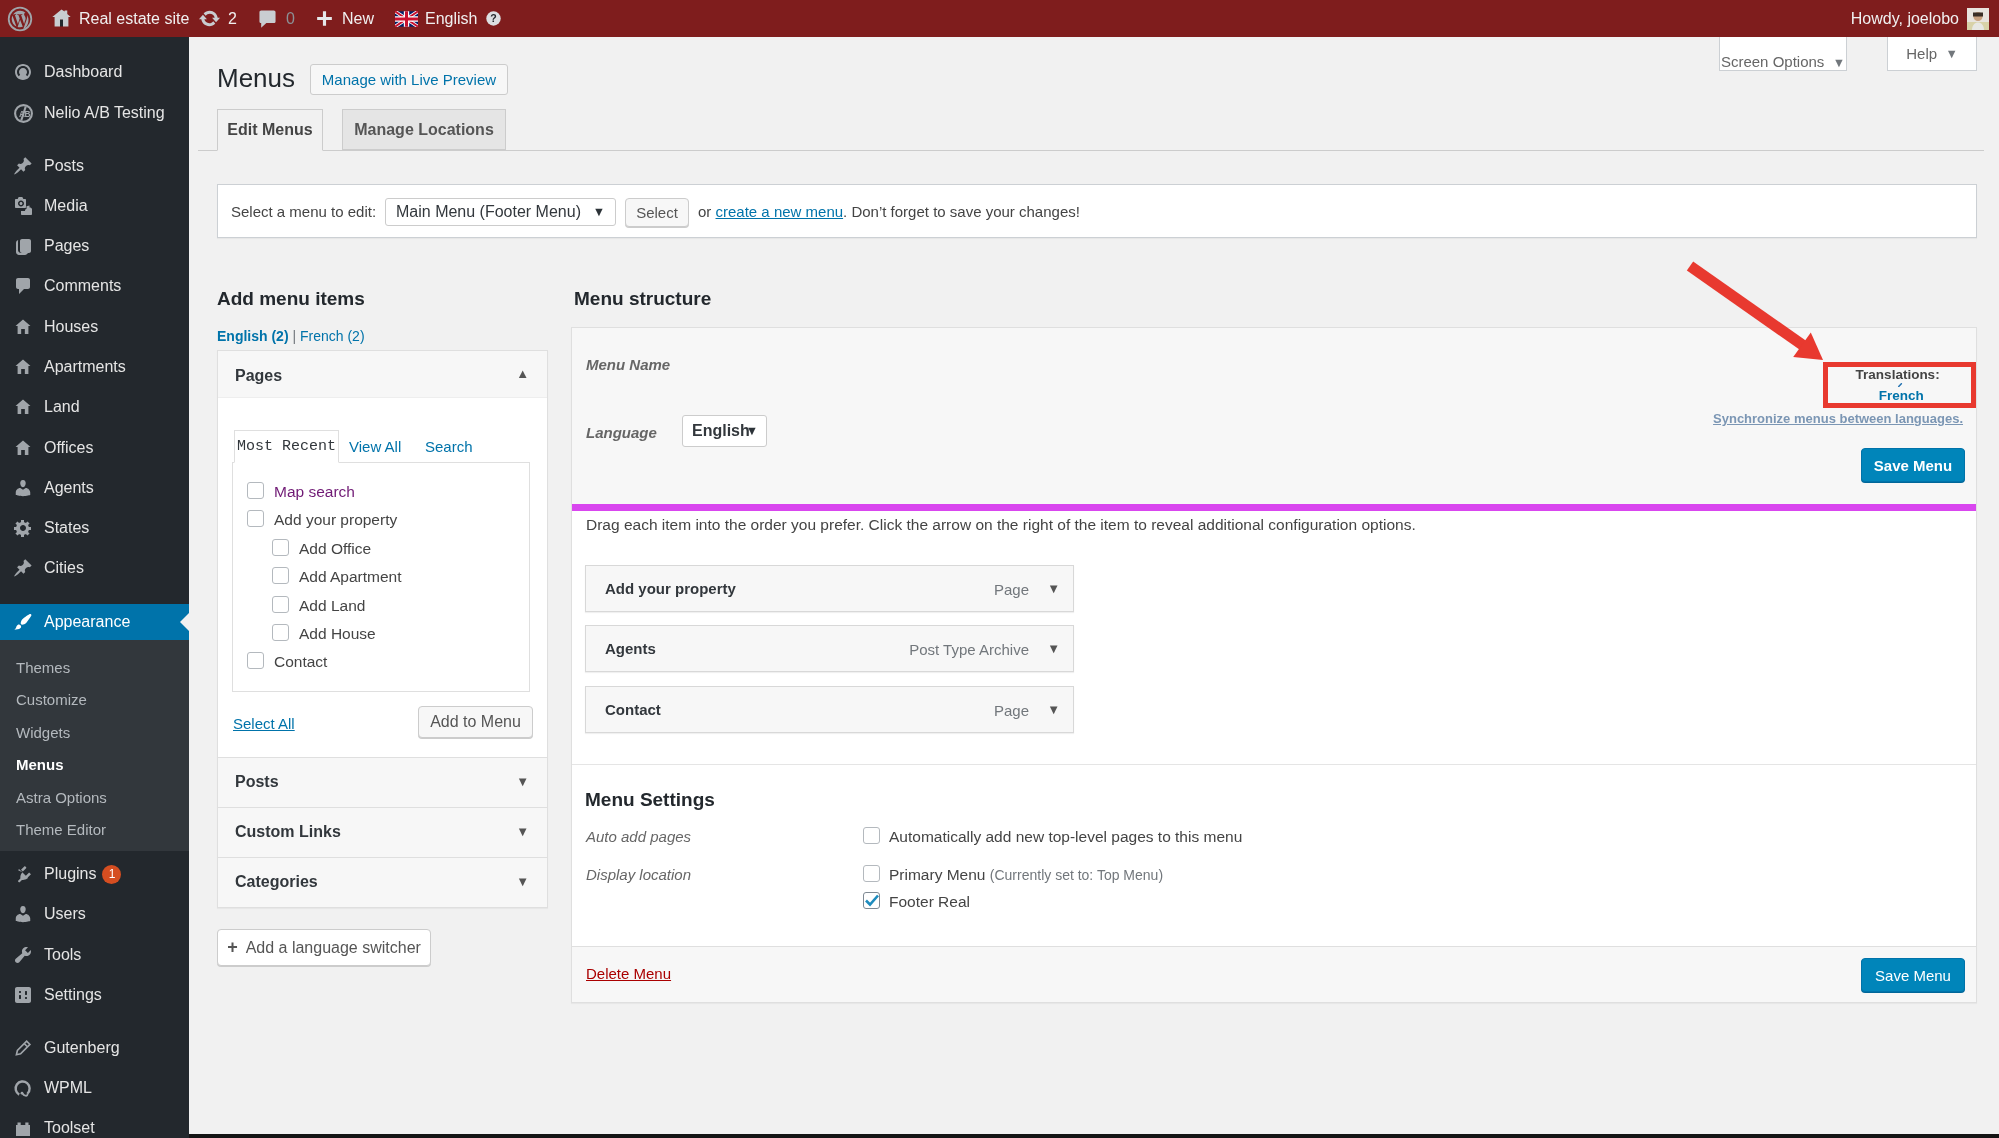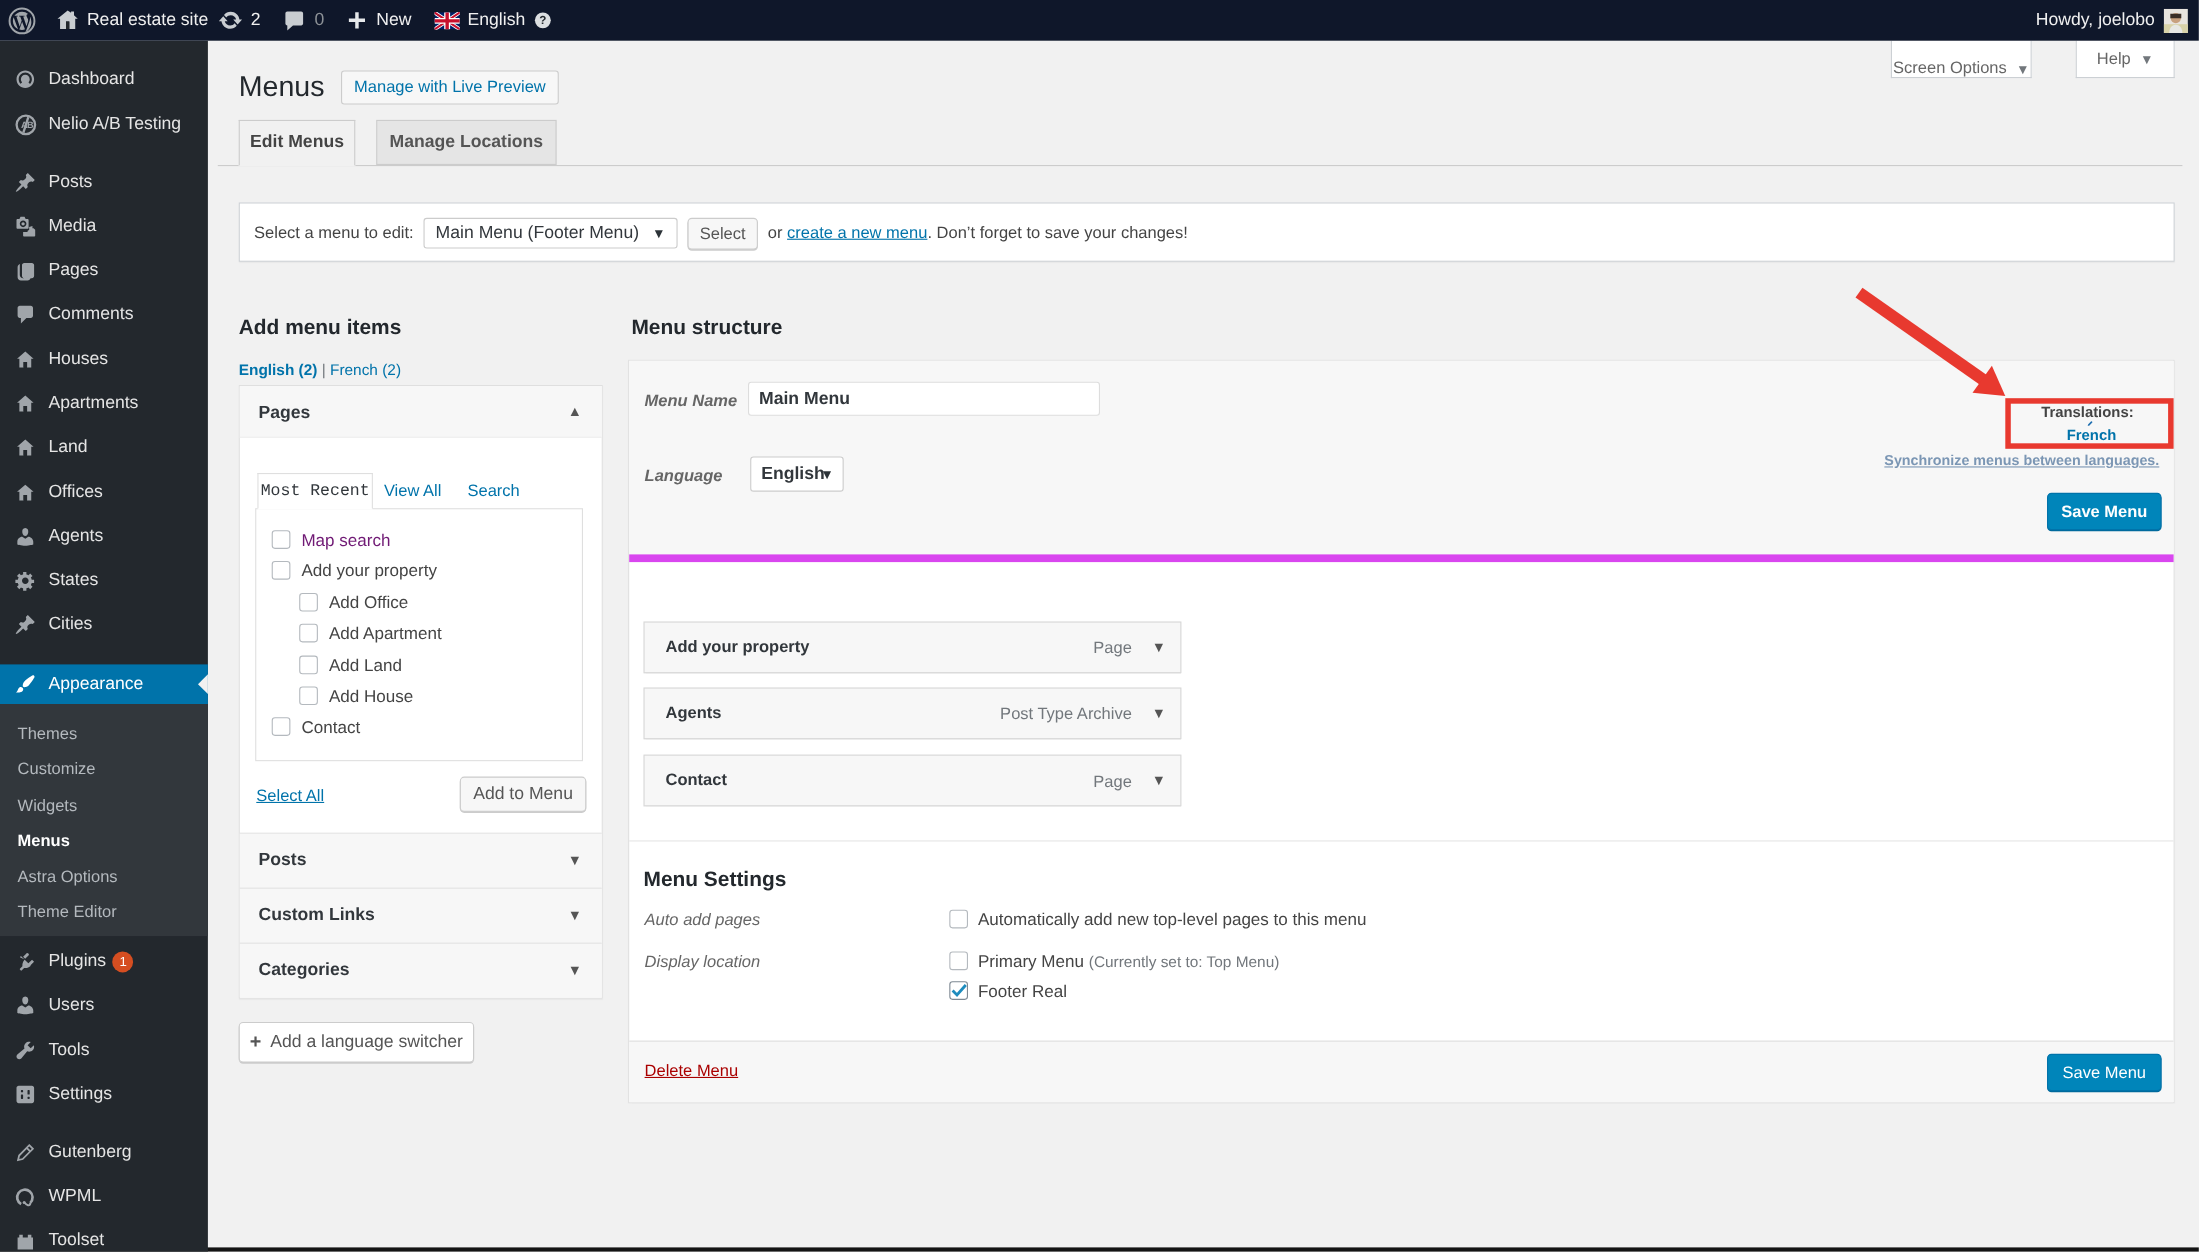--- a/index.html
+++ b/index.html
@@ -2,21 +2,21 @@
 <html><head>
 <meta charset="utf-8">
 <style>
 * { margin:0; padding:0; box-sizing:border-box; }
 html,body { width:1999px; height:1138px; overflow:hidden; }
 body { font-family:"Liberation Sans", sans-serif; background:#f1f1f1; position:relative; }
 #page { position:absolute; top:0; left:0; width:1999px; height:1138px; overflow:hidden; }
 .abs { position:absolute; }
 
 
-#adminbar { position:absolute; top:0; left:0; width:1999px; height:37px; background:#0f172a; color:#eee; z-index:50; }
+#adminbar { position:absolute; top:0; left:0; width:1999px; height:37px; background:#7f1d1d; color:#eee; z-index:50; }
 #adminbar .item { position:absolute; top:0; height:37px; display:flex; align-items:center; color:#eee; font-size:16px; }
 #adminbar svg { display:block; }
 
 
 #sidebar { position:absolute; top:37px; left:0; width:189px; height:1101px; background:#23282d; z-index:40; }
 .mi { position:absolute; left:0; width:189px; height:40px; display:flex; align-items:center; color:#e5e5e5; font-size:16px; }
 .mi .ic { width:36px; margin-left:5px; display:flex; justify-content:center; align-items:center; }
 .mi .ic + span { margin-left:3px; }
 .mi .ic svg { display:block; }
 .mi.active { background:#0073aa; color:#fff; }
@@ -364,40 +364,38 @@
   </div>
 
   <div class="btn2 abs" style="left:217px; top:929px; width:214px; height:37px; font-size:16px; background:#fff;"><span style="font-weight:bold; font-size:18px; margin-right:8px; color:#555;">+</span>Add a language switcher</div>
 
   <div class="abs" style="left:574px; top:288px; font-size:19px; font-weight:bold; color:#23282d;">Menu structure</div>
 
   <div class="whitebox" id="menubox" style="left:571px; top:327px; width:1406px; height:676px; border-color:#dfdfdf;">
 
     <div class="abs" style="left:0; top:0; width:1404px; height:183px; border-bottom:7px solid #d946ef; background:#f7f7f7;font-weight:bold;">
       <span class="abs it" style="left:14px; top:28px; font-size:15px;">Menu Name</span>
-      <span class="selbox" style="left:108px; top:19px; width:320px; height:31px; border-color:#ddd; font-size:16px;">
-          <span style="margin-left:9px;">Main Menu</span>
-        </span>
       <span class="abs it" style="left:14px; top:96px; font-size:15px;">Language</span>
       <span class="selbox" style="left:110px; top:87px; width:85px; height:32px; font-size:16px;">
           <span style="margin-left:9px;">English</span>
           <span class="caret" style="position:absolute; right:8px;">▼</span>
         </span>
 
       <div class="abs" style="left:1251px; top:34px; width:153px; height:46px; border:5px solid #e8392f; background:#f7f7f7; display:flex; align-items:center; justify-content:center; white-space:nowrap;flex-direction:column;">
         <span style="font-size:13.5px; color:#444;">Translations:&nbsp;</span>
           <svg width="14" height="13" viewBox="0 0 20 20">
             <path fill="#2271b1" d="M3 17l1-4 9.5-9.5c.5-.5 1.5-.4 2.1.2l1.2 1.2c.6.6.7 1.6.2 2.1L7.5 16.5z"></path>
           </svg>
           <a href="#" style="font-size:13.5px;">&nbsp;French</a>
       </div>
       <a href="#" class="abs" style="right:13px; top:83px; font-size:13px; color:#7b96b4; text-decoration:underline;">Synchronize menus between languages.</a>
       <span class="btn1" style="position:absolute; left:1289px; top:120px; width:104px; height:34px; font-size:15px;">Save Menu</span>
     </div>
 
+    <span class="abs" style="left:14px; top:188px; font-size:15.5px; color:#444;">Drag each item into the order you prefer. Click the arrow on the right of the item to reveal additional configuration options.</span>
 
     <div class="abs" style="left:13px; top:237px; width:489px; height:47px; background:#f7f7f7; border:1px solid #d8d8d8; box-shadow:0 1px 1px rgba(0,0,0,.06);">
       <span class="abs" style="left:19px; top:14px; font-size:15px; font-weight:bold; color:#32373c;">Add your property</span>
       <span class="abs" style="right:44px; top:15px; font-size:15px; color:#72777c;">Page</span>
       <span class="abs" style="right:13px; top:15px; color:#555; font-size:13px;">▼</span>
     </div>
     <div class="abs" style="left:13px; top:297px; width:489px; height:47px; background:#f7f7f7; border:1px solid #d8d8d8; box-shadow:0 1px 1px rgba(0,0,0,.06);">
       <span class="abs" style="left:19px; top:14px; font-size:15px; font-weight:bold; color:#32373c;">Agents</span>
       <span class="abs" style="right:44px; top:15px; font-size:15px; color:#72777c;">Post Type Archive</span>
       <span class="abs" style="right:13px; top:15px; color:#555; font-size:13px;">▼</span>

